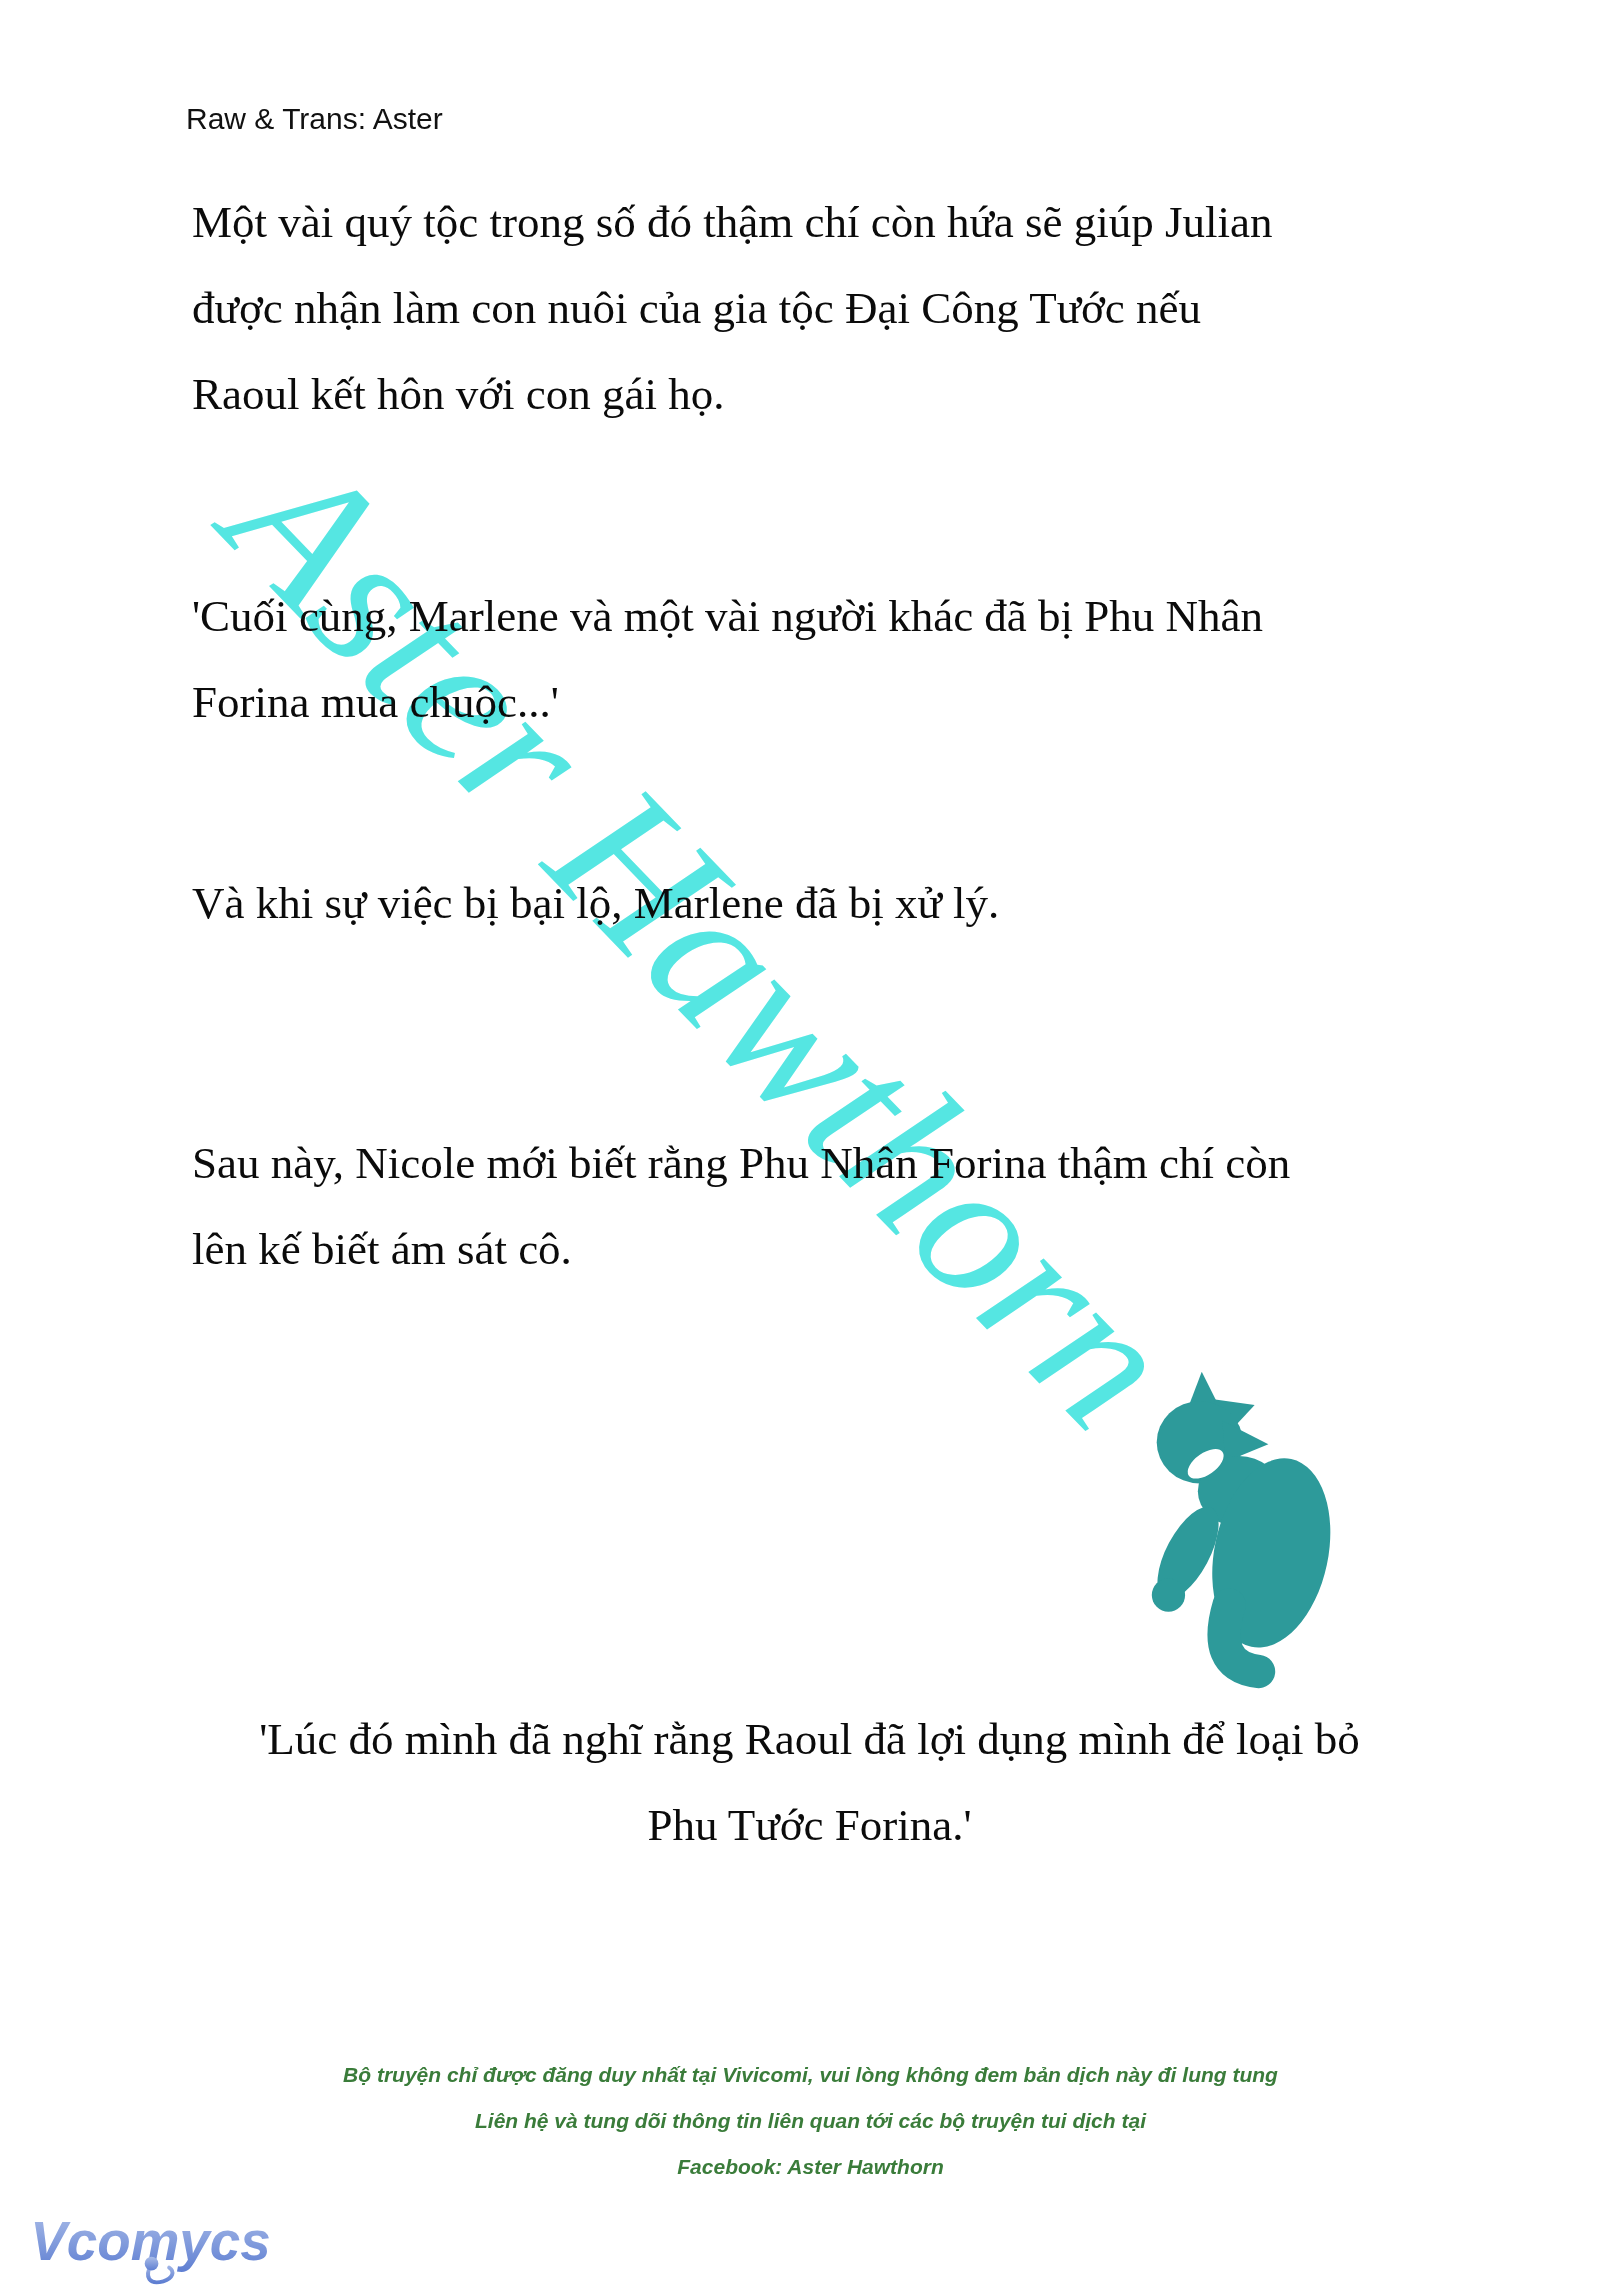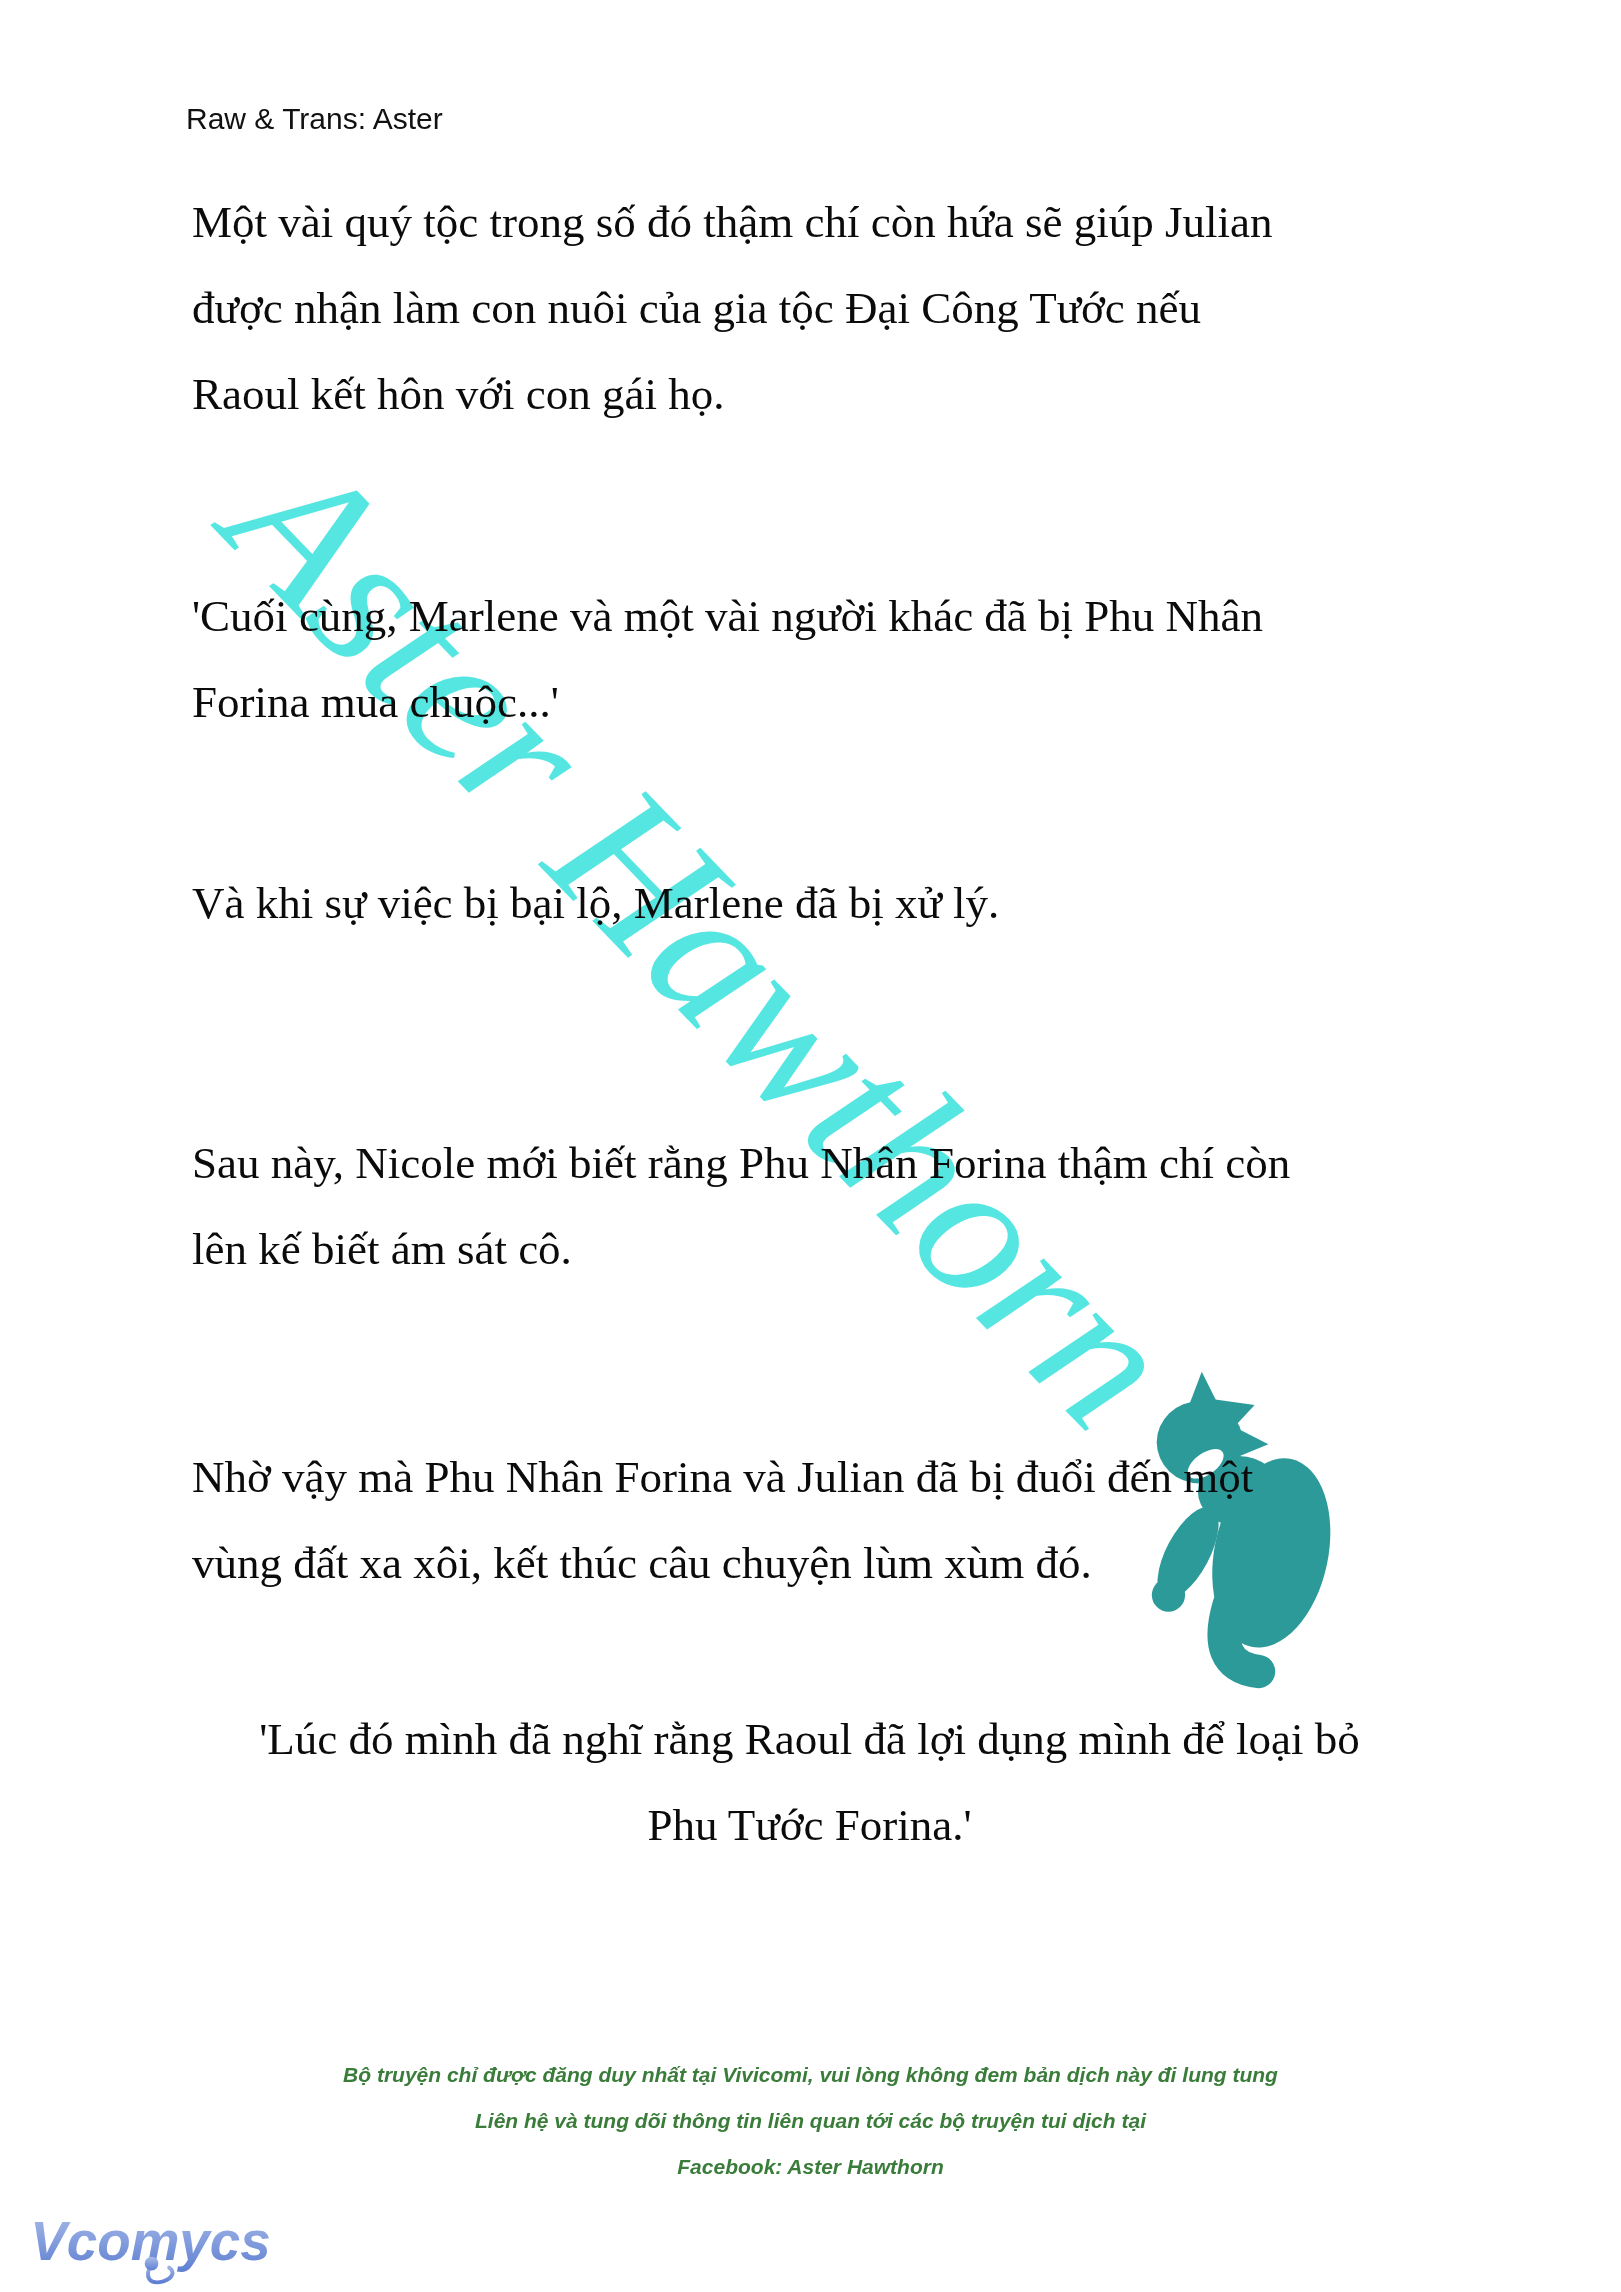--- a/index.html
+++ b/index.html
@@ -116,24 +116,20 @@
 
   <div class="para p3">
     <div class="line">Và khi sự việc bị bại lộ, Marlene đã bị xử lý.</div>
   </div>
 
   <div class="para p4">
     <div class="line">Sau này, Nicole mới biết rằng Phu Nhân Forina thậm chí còn</div>
     <div class="line">lên kế biết ám sát cô.</div>
   </div>
 
-  <div class="para p5">
-    <div class="line">Nhờ vậy mà Phu Nhân Forina và Julian đã bị đuổi đến một</div>
-    <div class="line">vùng đất xa xôi, kết thúc câu chuyện lùm xùm đó.</div>
-  </div>
 
   <div class="para p6">
     <div class="line">'Lúc đó mình đã nghĩ rằng Raoul đã lợi dụng mình để loại bỏ</div>
     <div class="line">Phu Tước Forina.'</div>
   </div>
 
   <div class="footer">
     <div class="footer-line">Bộ truyện chỉ được đăng duy nhất tại Vivicomi, vui lòng không đem bản dịch này đi lung tung</div>
     <div class="footer-line">Liên hệ và tung dõi thông tin liên quan tới các bộ truyện tui dịch tại</div>
     <div class="footer-line">Facebook: Aster Hawthorn</div>

